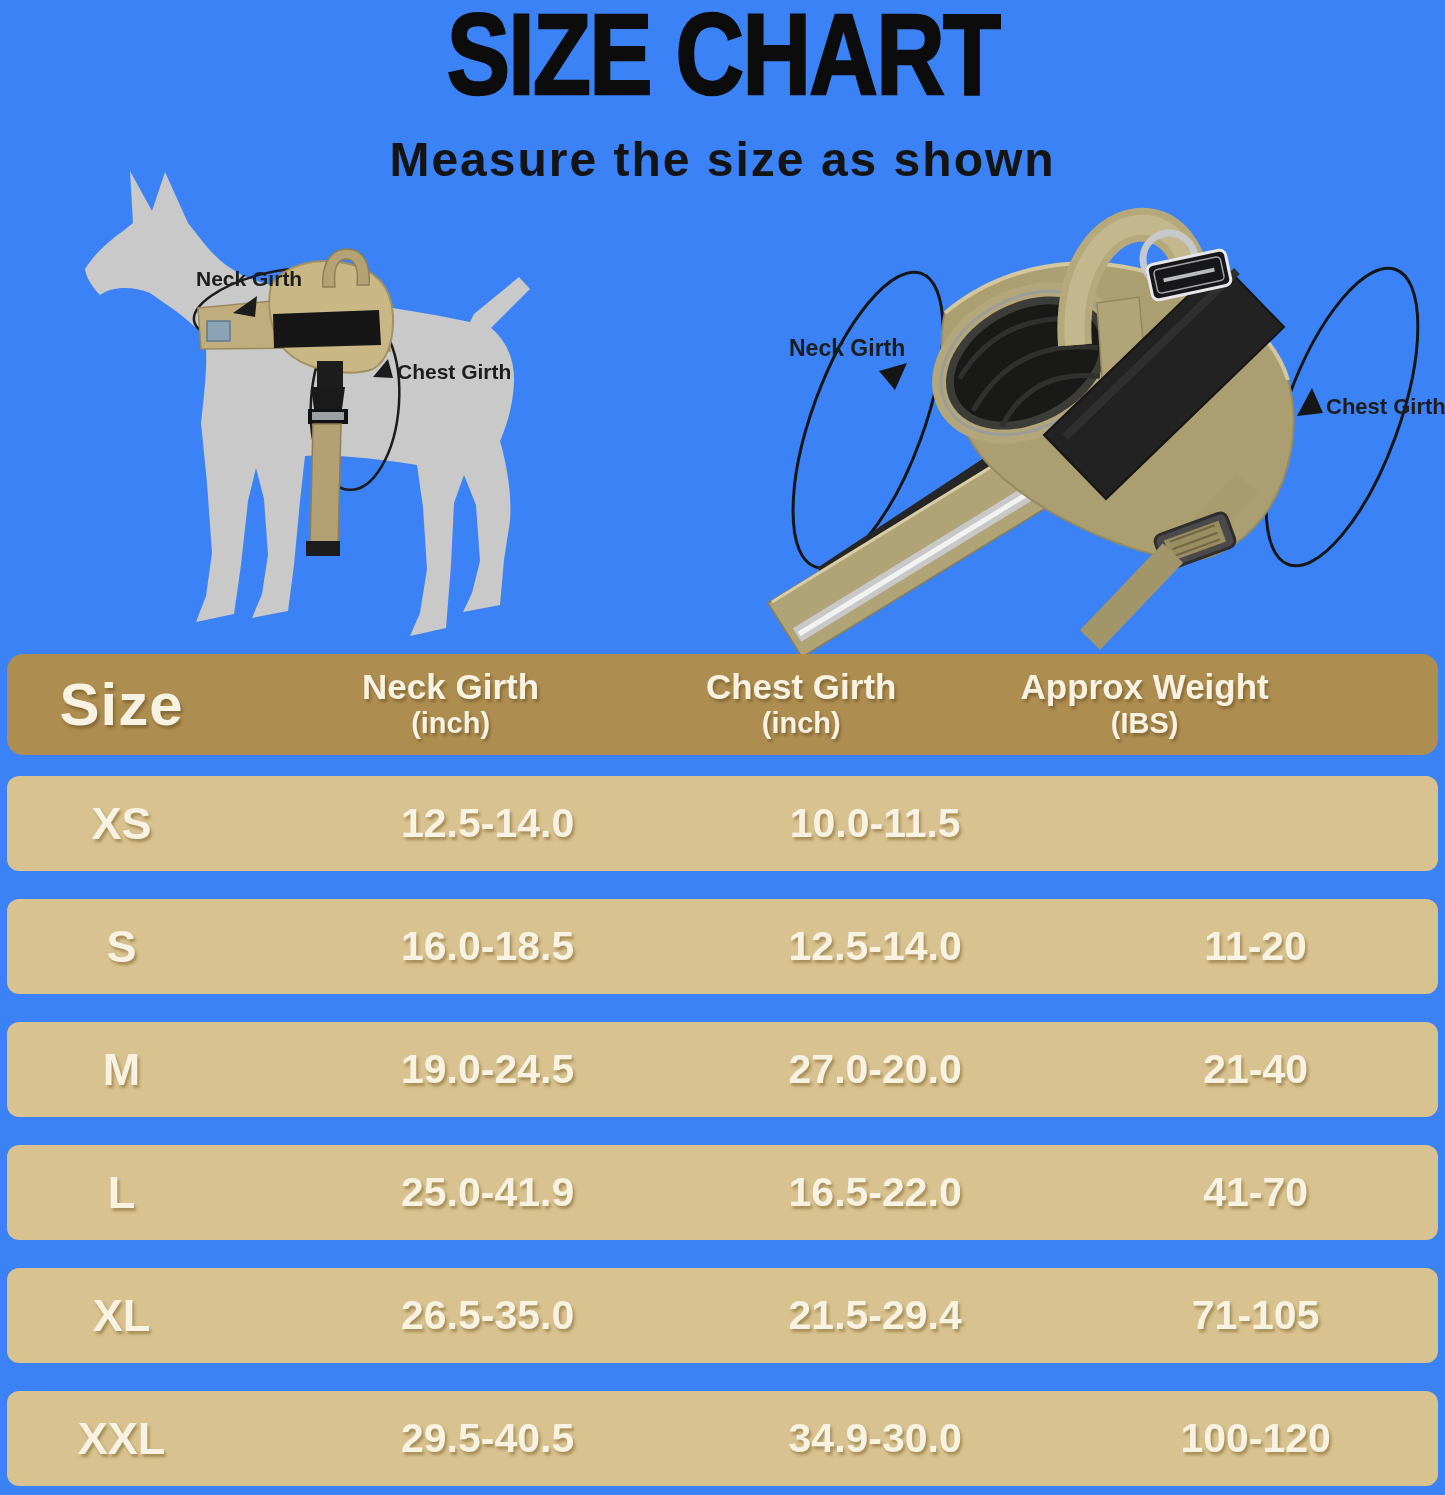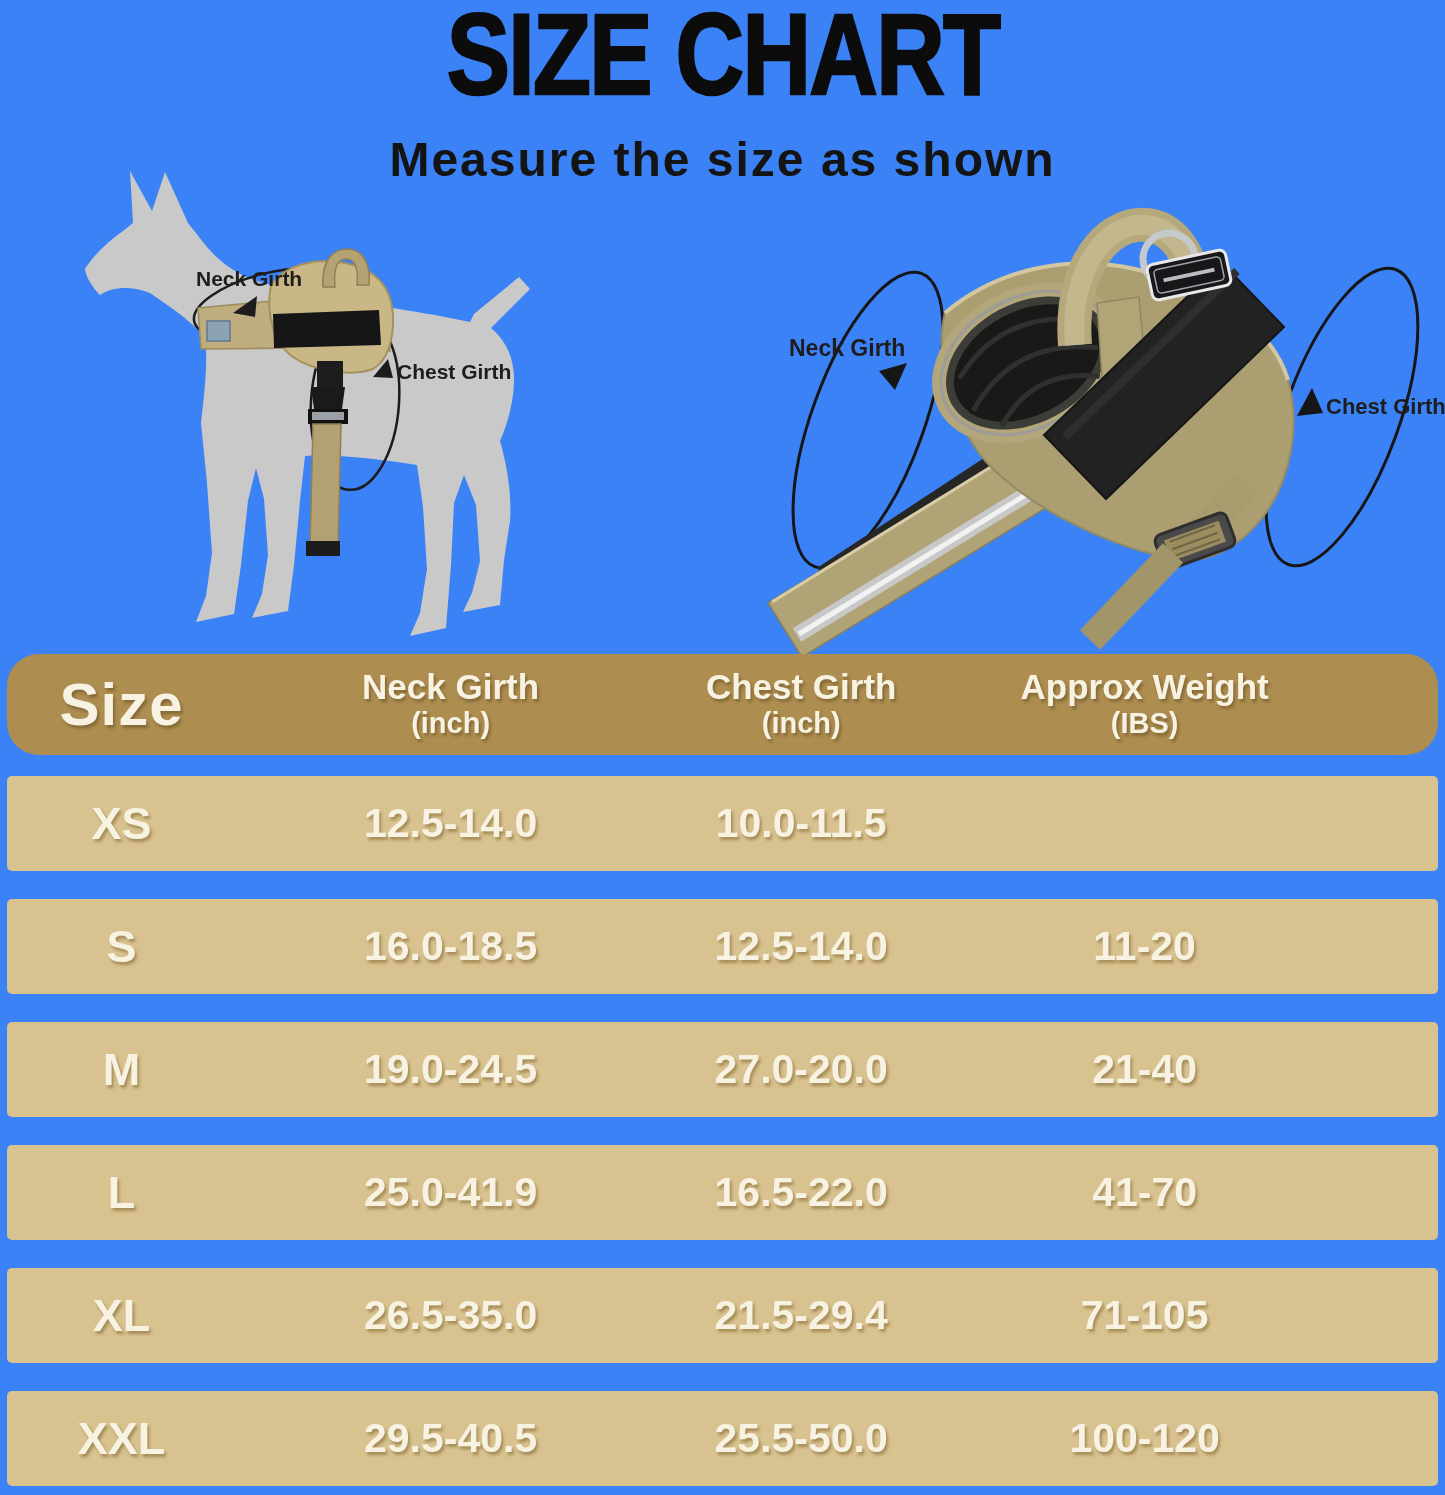--- a/index.html
+++ b/index.html
@@ -25,22 +25,22 @@
   .lbl{position:absolute;font-weight:700;color:#1d1d1d;white-space:nowrap;}
   .lbl-dog-neck{left:196px;top:267px;font-size:21px;}
   .lbl-dog-chest{left:397px;top:360px;font-size:21px;}
   .lbl-prod-neck{left:789px;top:335px;font-size:23px;}
   .lbl-prod-chest{left:1326px;top:394px;font-size:22px;}
   
   .size-table{position:absolute;left:7px;top:654px;width:1431px;}
   .thead,.trow{
     display:grid;grid-template-columns:16% 30% 19% 29% 6%;align-items:center;
   }
-  .thead{height:101px;background:var(--header-bg,#ae8d50);border-radius:32px;margin-bottom:21px;}
-  .trow{height:95px;background:var(--row-bg,#d8c28f);border-radius:5px;margin-bottom:28px;}
+  .thead{height:101px;background:var(--header-bg,#ae8d50);border-radius:16px;margin-bottom:21px;}
+  .trow{height:95px;background:var(--row-bg,#d8c28f);border-radius:12px;margin-bottom:28px;gap:37px;}
   .th,.td{text-align:center;color:var(--table-text,#f7f2e2);}
   .th{text-shadow:2px 3px 3px rgba(72,55,18,.40);}
   .th-size{font-size:60px;font-weight:700;letter-spacing:1px;}
   .th .line1{display:block;font-size:35px;font-weight:700;line-height:1.05;}
   .th .line2{display:block;font-size:29px;font-weight:700;line-height:1.1;margin-top:2px;}
   .td{font-size:41px;font-weight:700;text-shadow:2px 3px 3px rgba(125,99,43,.55);}
   .td-size{font-size:45px;}
 </style>
 </head>
 <body>
@@ -193,17 +193,17 @@
     </div>
     <div class="trow">
       <div class="td td-size">XL</div>
       <div class="td">26.5-35.0</div>
       <div class="td">21.5-29.4</div>
       <div class="td">71-105</div>
     </div>
     <div class="trow">
       <div class="td td-size">XXL</div>
       <div class="td">29.5-40.5</div>
-      <div class="td">25.5-50.0</div>
+      <div class="td">34.9-30.0</div>
       <div class="td">100-120</div>
     </div>
   </div>
 </div>
 
 </body></html>

